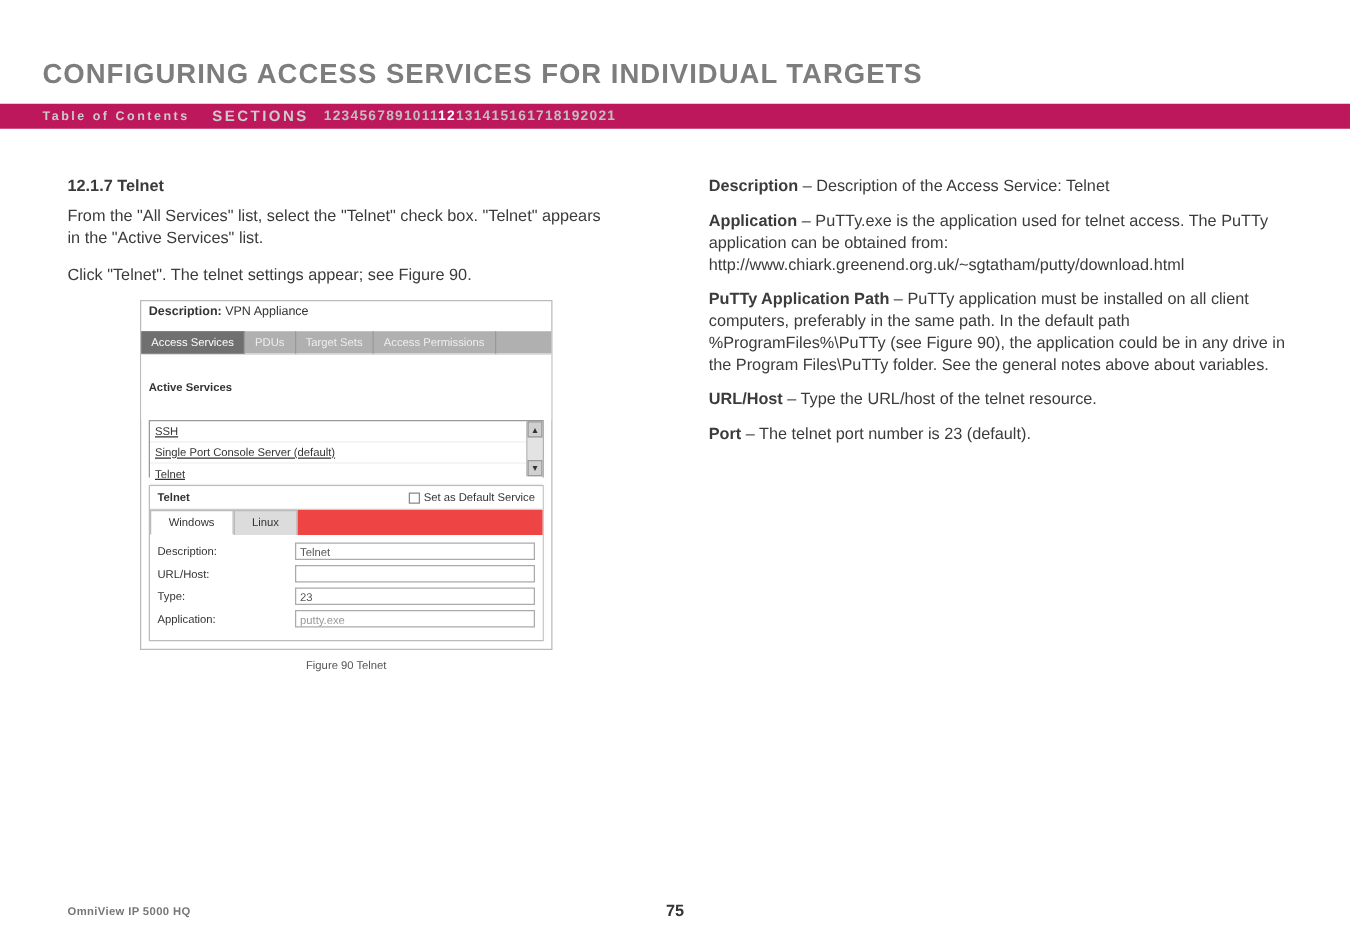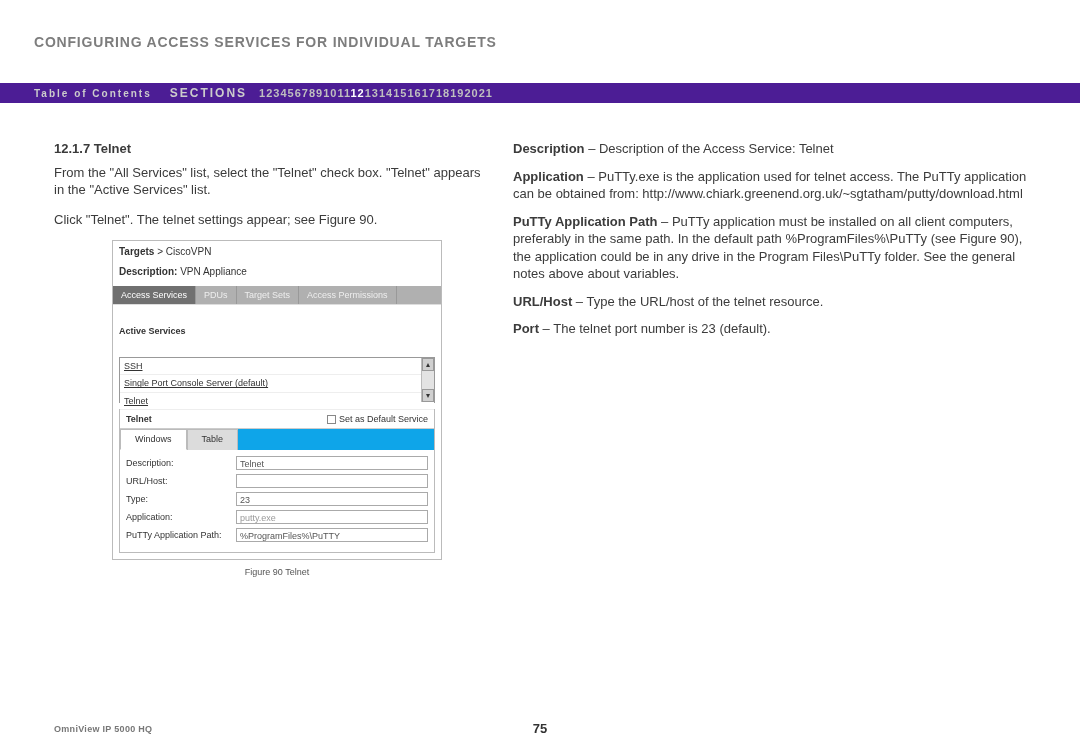--- a/index.html
+++ b/index.html
@@ -6,35 +6,35 @@
   body {
     width: 1080px;
     height: 756px;
     font-family: Arial, Helvetica, sans-serif;
     background: #fff;
     color: #3b3b3b;
     position: relative;
   }
   .page-title {
     position: absolute;
-    top: 34px;
+    top: 46px;
     left: 34px;
-    font-size: 14px;
+    font-size: 22px;
     font-weight: bold;
     letter-spacing: 0.8px;
     color: #7d7d7d;
     text-transform: uppercase;
   }
   .sections-bar {
     position: absolute;
     top: 83px;
     left: 0;
     right: 0;
     height: 20px;
-    background: #4c1d95;
+    background: #be185d;
     color: #ccc;
     display: flex;
     align-items: center;
     font-size: 11px;
     padding-left: 34px;
     letter-spacing: 1px;
     font-weight: bold;
   }
   .sections-bar .toc { margin-right: 18px; font-size:10px; letter-spacing:2px;}
   .sections-bar .sec-label { margin-right: 12px; font-size:12px; letter-spacing:2px;}
@@ -46,21 +46,21 @@
     cursor: pointer;
   }
   .sections-bar .num.wide { width:32px; }
   .sections-bar .num.active { color: #fff; }
   .content {
     position: absolute;
     top: 140px;
     left: 54px;
     right: 45px;
     display: flex;
-    gap: 19px;
+    gap: 73px;
   }
   .col-left { width: 440px; font-size: 13px; line-height: 1.35; color:#3b3b3b;}
   .col-right { flex: 1; font-size: 13px; line-height: 1.35; color:#3b3b3b;}
   .left-heading { font-weight: bold; margin-bottom: 6px; }
   .left-para { margin-bottom: 12px; }
   .figure-wrap {
     margin-top: 4px;
     width: 330px;
     margin-left: 58px;
   }
@@ -147,21 +147,21 @@
     align-items:center;
     padding: 3px 6px;
     border-bottom:1px solid #ccc;
     background:#fff;
   }
   .settings-head .tname { font-weight:bold; }
   .settings-head .chk { font-size:9px;padding-left:20px; }
   .settings-head .chk .box { display:inline-block; width:9px; height:9px; border:1px solid #888; vertical-align:middle; margin-right:3px;}
   .os-tabs {
     display:flex;
-    background:#0ea5e9;
+    background:#ef4444;
   }
   .os-tabs .otab {
     padding: 3px 14px;
     font-size:9px;
     border:1px solid #bbb;
     background:#dcdcdc;
     cursor:pointer;
     border-bottom:none;
   }
   .os-tabs .otab.active {
@@ -230,23 +230,20 @@
 </div>
 
 <div class="content">
   <div class="col-left">
     <div class="left-heading">12.1.7 Telnet</div>
     <div class="left-para">From the "All Services" list, select the "Telnet" check box. "Telnet" appears in the "Active Services" list.</div>
     <div class="left-para">Click "Telnet". The telnet settings appear; see Figure 90.</div>
 
     <div class="figure-wrap">
       <div class="fig-box">
-        <div class="fig-breadcrumb">
-          <span class="bold">Targets</span><span> &gt; </span><span>CiscoVPN</span>
-        </div>
         <div class="fig-desc">
           <span class="bold">Description:</span> <span>VPN Appliance</span>
         </div>
         <div class="tab-row" id="fig-tabs">
             <div class="tab active">Access Services</div>
             <div class="tab">PDUs</div>
             <div class="tab">Target Sets</div>
             <div class="tab">Access Permissions</div>
           </div>
         <div class="active-services-label">Active Services</div>
@@ -261,43 +258,39 @@
             <div class="arrow bot">▾</div>
           </div>
         </div>
         <div class="settings-panel">
           <div class="settings-head">
             <span class="tname">Telnet</span>
             <span class="chk"><span class="box"></span><span>Set as Default Service</span></span>
           </div>
           <div class="os-tabs" id="os-tabs">
               <div class="otab active">Windows</div>
-              <div class="otab">Table</div>
+              <div class="otab">Linux</div>
             </div>
           <div class="form-table" id="form-table">
               <div class="form-row">
                 <div class="lbl">Description:</div>
                 <div class="inp">Telnet</div>
               </div>
               <div class="form-row">
                 <div class="lbl">URL/Host:</div>
                 <div class="inp"></div>
               </div>
               <div class="form-row">
                 <div class="lbl">Type:</div>
                 <div class="inp">23</div>
               </div>
               <div class="form-row">
                 <div class="lbl">Application:</div>
                 <div class="inp gray">putty.exe</div>
               </div>
-              <div class="form-row">
-                <div class="lbl">PuTTy Application Path:</div>
-                <div class="inp">%ProgramFiles%\PuTTY</div>
-              </div>
             </div>
         </div>
       </div>
       <div class="fig-caption">Figure 90 Telnet</div>
     </div>
   </div>
 
   <div class="col-right">
     <div class="right-block"><span class="lead">Description</span><span> – Description of the Access Service: Telnet</span></div>
     <div class="right-block"><span class="lead">Application</span><span> – PuTTy.exe is the application used for telnet access. The PuTTy application can be obtained from: http://www.chiark.greenend.org.uk/~sgtatham/putty/download.html</span></div>

